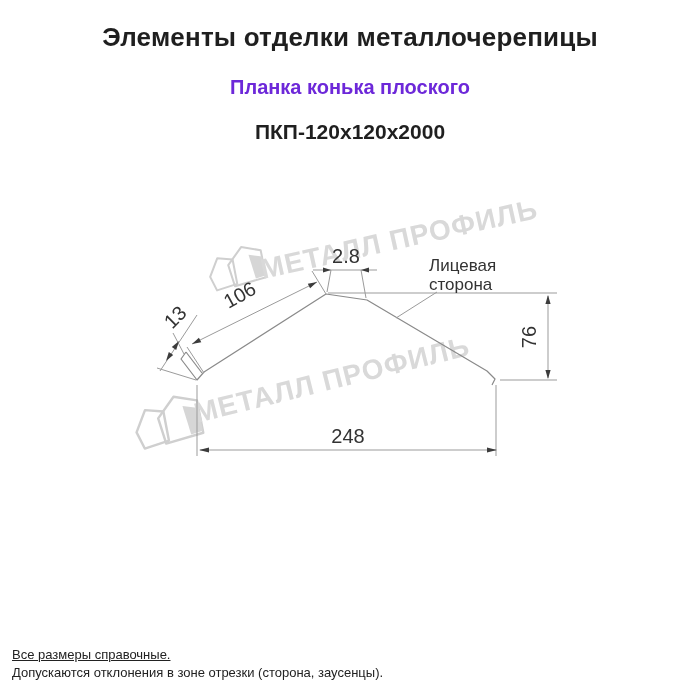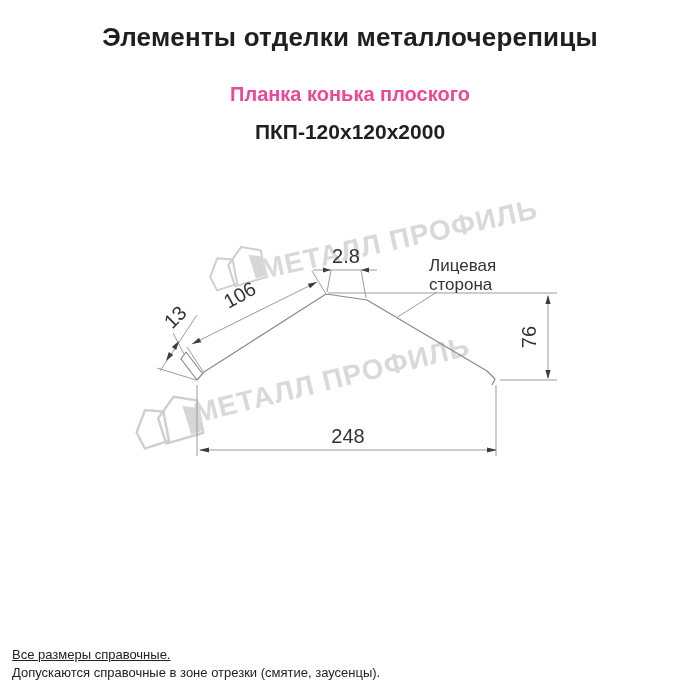--- a/index.html
+++ b/index.html
@@ -5,22 +5,22 @@
   html,body{margin:0;padding:0;background:#fff;}
   .page{
     position:relative;width:700px;height:700px;background:#ffffff;
     font-family:"Liberation Sans", sans-serif;overflow:hidden;
   }
   .title{
     position:absolute;left:0;top:22px;width:700px;text-align:center;
     font-size:26px;font-weight:bold;color:#1f1f1f;letter-spacing:0.2px;
   }
   .subtitle{
-    position:absolute;left:0;top:83px;width:700px;text-align:center;
-    font-size:20px;font-weight:bold;color:#ec4899;
+    position:absolute;left:0;top:76px;width:700px;text-align:center;
+    font-size:20px;font-weight:bold;color:#6d28d9;
   }
   .model{
     position:absolute;left:0;top:120px;width:700px;text-align:center;
     font-size:21px;font-weight:bold;color:#1f1f1f;
   }
   .drawing{position:absolute;left:0;top:0;}
   .footer1{position:absolute;left:12px;top:647px;font-size:13px;color:#222;text-decoration:underline;}
   .footer2{position:absolute;left:12px;top:665px;font-size:13px;color:#222;}
   svg text.dim{fill:#333;font-family:"Liberation Sans",sans-serif;font-size:20px;}
   svg text.lbl{fill:#333;font-family:"Liberation Sans",sans-serif;font-size:17px;}
@@ -110,15 +110,15 @@
     </g>
 
     <g>
       <line class="thin" x1="437" y1="292" x2="396" y2="318"></line>
       <text class="lbl" x="429" y="271">Лицевая</text>
       <text class="lbl" x="429" y="290">сторона</text>
     </g>
   </svg>
 
   <div class="footer1">Все размеры справочные.</div>
-  <div class="footer2">Допускаются справочные в зоне отрезки (смятие, заусенцы).</div>
+  <div class="footer2">Допускаются отклонения в зоне отрезки (сторона, заусенцы).</div>
 
 </div>
 
 </body></html>

